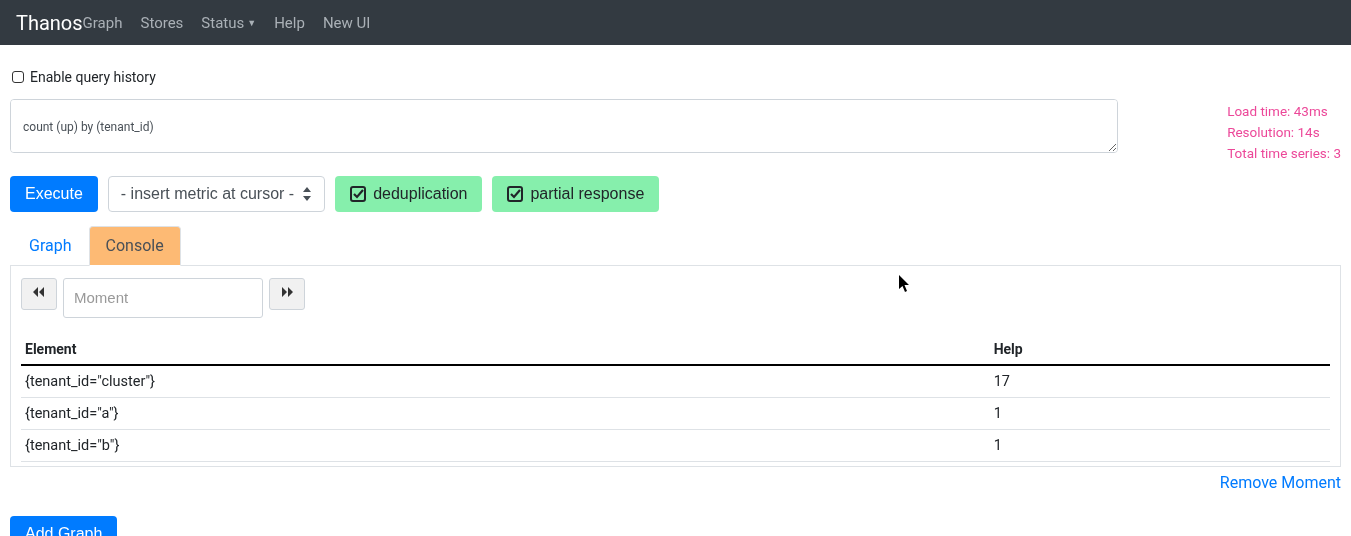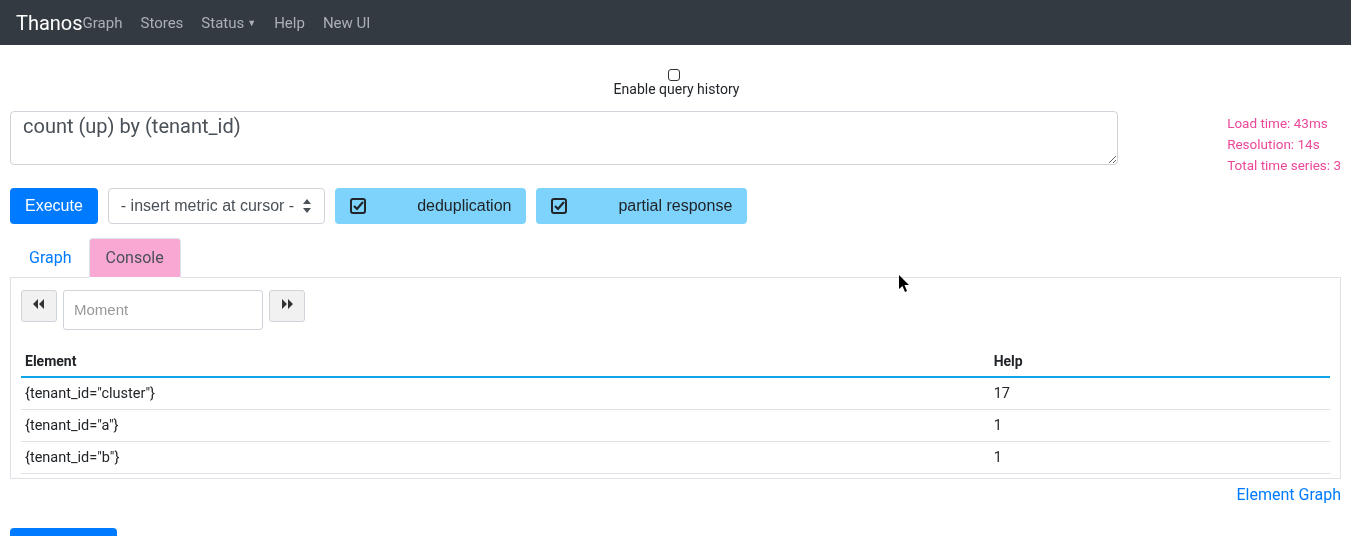--- a/index.html
+++ b/index.html
@@ -4,49 +4,49 @@
 <style>
   * { box-sizing: border-box; margin: 0; padding: 0; }
   body { font-family: -apple-system, BlinkMacSystemFont, "Segoe UI", Roboto, "Helvetica Neue", Arial, sans-serif; font-size: 14px; color: #212529; background: #fff; }
   
   .navbar { background: #333a41; height: 45px; display: flex; align-items: center; padding: 0 16px; }
   .navbar-brand { color: #fff; font-size: 20px; }
   .nav-item { color: #aab0b6; font-size: 15px; margin-right: 18px; cursor: pointer; display: flex; align-items: center; }
   .nav-item .caret { margin-left: 3px; font-size: 9px; }
 
   .container { padding: 10px; }
-  .enable-row { display: flex; align-items: center; padding: 14px 0 8px 2px; flex-direction: column; }
+  .enable-row { display: flex; align-items: center; padding: 14px 0 8px 2px; }
   .enable-row .cb { width: 12px; height: 12px; border: 1.5px solid #333; border-radius: 3px; margin-right: 6px; display:inline-block; }
   .enable-row .lbl { font-size: 14px; }
 
   .query-row { display: flex; align-items: flex-start; margin-top: 6px; }
   .query-area { flex: 0 0 1108px; margin-right: auto; }
-  .query-input { width: 100%; height: 54px; border: 1px solid #ced4da; border-radius: 4px; padding: 2px 12px; font-size: 20px; font-family: inherit; color: #495057; resize: both; }
+  .query-input { width: 100%; height: 54px; border: 1px solid #ced4da; border-radius: 4px; padding: 20px 12px; font-size: 12px; font-family: inherit; color: #495057; resize: both; }
   .stats { padding: 2px 0 0 20px; font-size: 13.5px; color: #ec4899; line-height: 1.55; }
 
   .controls-row { display: flex; align-items: flex-start; margin-top: 12px; gap: 10px; }
   .btn { display: inline-flex; align-items: center; justify-content: center; border-radius: 4px; font-size: 16px; cursor: pointer; padding: 8px 14px; border: 1px solid transparent; }
   .btn-primary { background: #007bff; color: #fff; }
   .btn-select { background: #fff; border: 1px solid #ced4da; color: #495057; padding: 8px 12px; }
   .btn-select .sort-icon { margin-left: 8px; font-size: 12px; line-height: 1; display:flex; flex-direction:column; }
-  .btn-toggle { background: #7dd3fc; color: #212529; gap: 44px; }
+  .btn-toggle { background: #86efac; color: #212529; }
   .btn-toggle .check-icon { width: 16px; height: 16px; margin-right: 7px; display:inline-block; }
 
   .tabs { display: flex; margin-top: 14px; border-bottom: 1px solid #dee2e6; padding-left: 2px; }
   .tab { padding: 9px 16px 10px 16px; font-size: 16px; cursor: pointer; color: #007bff; border: 1px solid transparent; border-top-left-radius: 4px; border-top-right-radius: 4px; margin-bottom: -1px; }
-  .tab.active { color: #495057; background: #f9a8d4; border-color: #dee2e6 #dee2e6 #fff; }
+  .tab.active { color: #495057; background: #fdba74; border-color: #dee2e6 #dee2e6 #fff; }
 
   .panel { border: 1px solid #dee2e6; border-top: none; padding: 12px 10px 4px 10px; }
   .moment-row { display: flex; gap: 6px; margin-bottom: 16px; }
   .step-btn { width: 36px; height: 32px; border: 1px solid #ced4da; background: #f1f1f1; border-radius: 3px; display:flex; align-items:center; justify-content:center; cursor:pointer; font-size: 13px; }
   .moment-input { width: 200px; height: 40px; border: 1px solid #ced4da; border-radius: 3px; padding: 0 10px; font-size: 15px; color: #495057; }
   .moment-input::placeholder { color: #999; }
 
   table { width: 100%; border-collapse: collapse; }
-  th { text-align: left; font-size: 14px; font-weight: 700; padding: 7px 4px; border-bottom: 2px solid #0ea5e9; }
+  th { text-align: left; font-size: 14px; font-weight: 700; padding: 7px 4px; border-bottom: 2px solid #000000; }
   td { text-align: left; font-size: 14.5px; padding: 7px 4px; border-bottom: 1px solid #dee2e6; }
   th.val, td.val { padding-left: 4px; }
   .th-element { width: 74%; }
 
   .remove-link { text-align: right; margin-top: 6px; }
   .remove-link a { color: #007bff; font-size: 16px; cursor: pointer; text-decoration: none; }
 
   .add-btn-wrap { margin-top: 24px; padding-left: 0; }
 
   .cursor-icon { position: absolute; left: 898px; top: 274px; pointer-events: none; }
@@ -156,21 +156,21 @@
         </tr>
         <tr>
           <td>{tenant_id="b"}</td>
           <td class="val">1</td>
         </tr>
       </tbody>
     </table>
   </div>
 
   <div class="remove-link">
-    <a>Element Graph</a>
+    <a>Remove Moment</a>
   </div>
 
   <div class="add-btn-wrap">
     <button class="btn btn-primary">Add Graph</button>
   </div>
 
 </div>
 
 <div class="cursor-icon">
   <svg width="14" height="20" viewBox="0 0 14 20">

